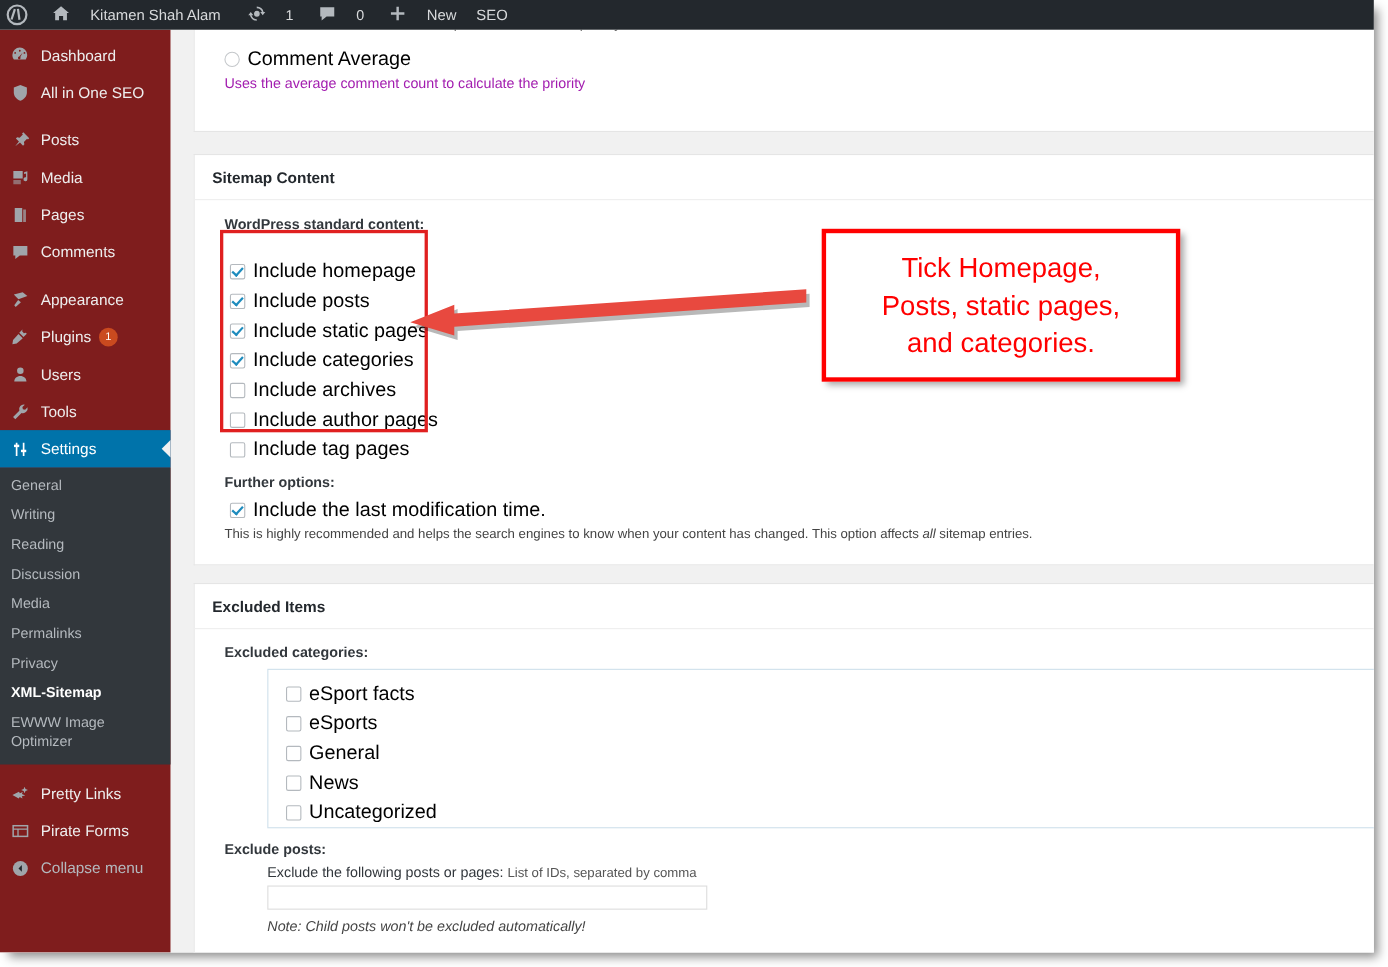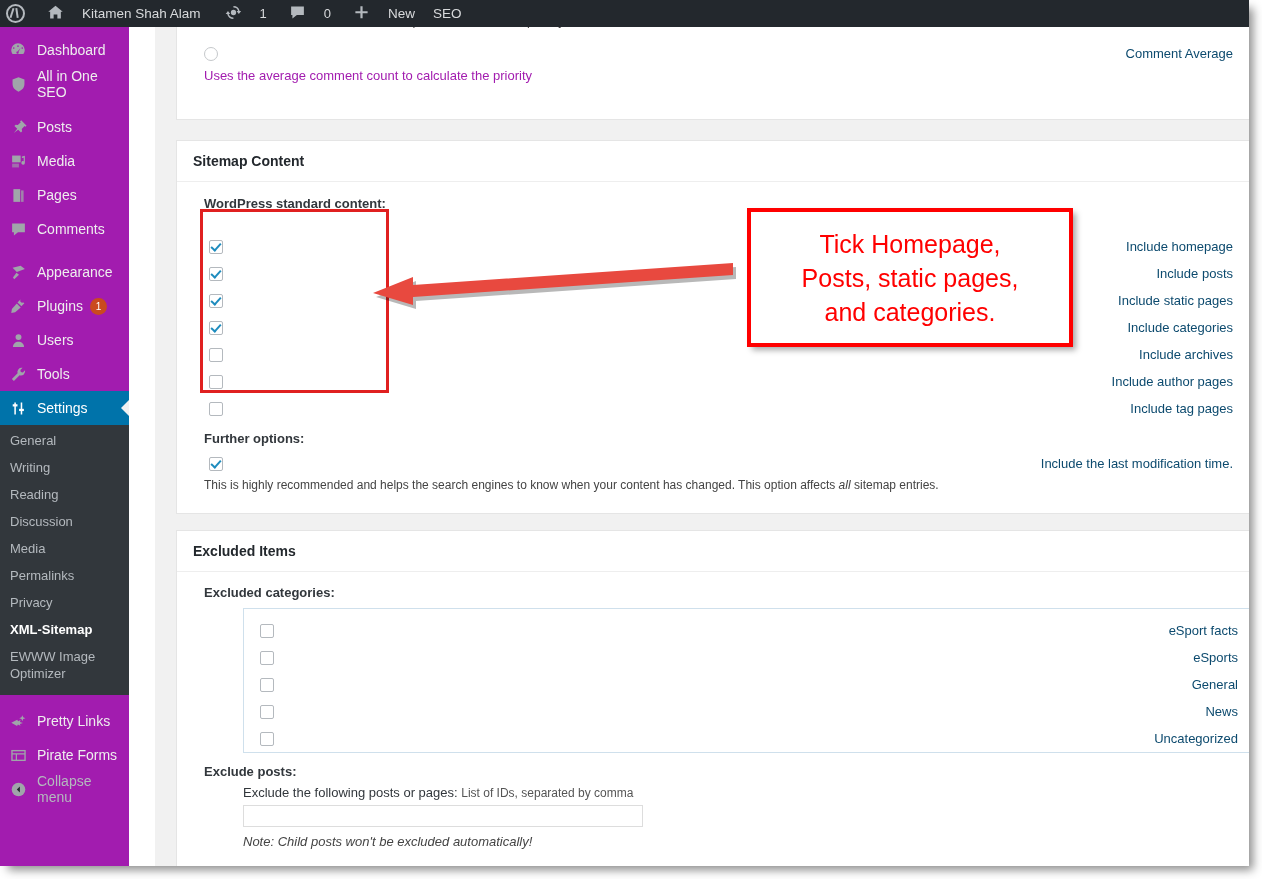--- a/index.html
+++ b/index.html
@@ -73,23 +73,23 @@
     left: 8px; top: 2px;
     width: 2px; height: 10px;
     background: #b4b9be;
     transform: rotate(-8deg);
   }
 
   
   #sidebar {
     position: absolute;
     left: 0; top: 27px;
-    width: 129px;
+    width: 155px;
     height: 839px;
-    background: #a21caf;
+    background: #7f1d1d;
     z-index: 20;
   }
   .menu-sep { height: 9px; }
   .menu-item {
     position: relative;
     display: flex;
     align-items: center;
     height: 34px;
     color: #eeeeee;
     font-size: 14px;
@@ -210,23 +210,22 @@
     box-sizing: border-box;
     display: inline-block;
     flex: 0 0 14px;
     vertical-align: middle;
   }
   .cb-row {
     display: flex;
     align-items: center;
     gap: 7px;
     height: 27px;
-    font-size: 13px;
-    color: #0c4a6e;
-    justify-content: space-between;
+    font-size: 18px;
+    color: #000000;
   }
 
   
   .red-outline {
     position: absolute;
     border: 3px solid #e02020;
     box-sizing: border-box;
     pointer-events: none;
   }
 

